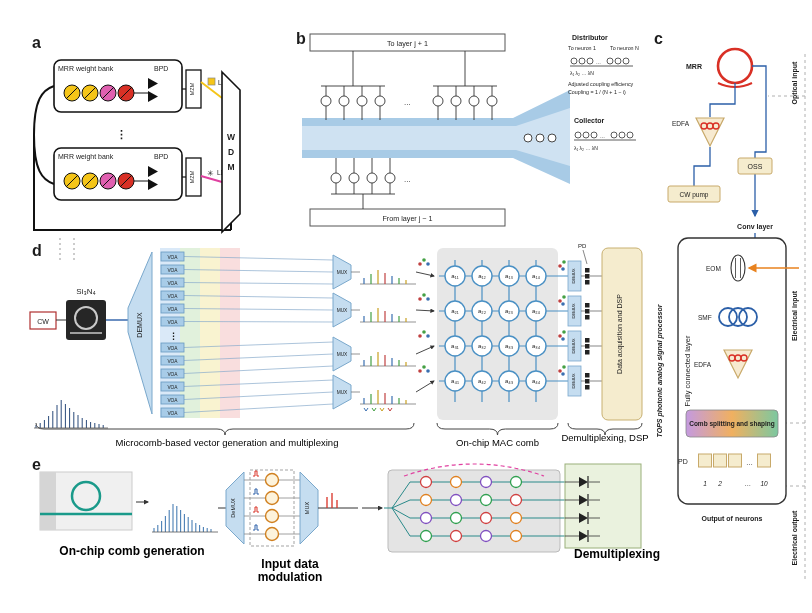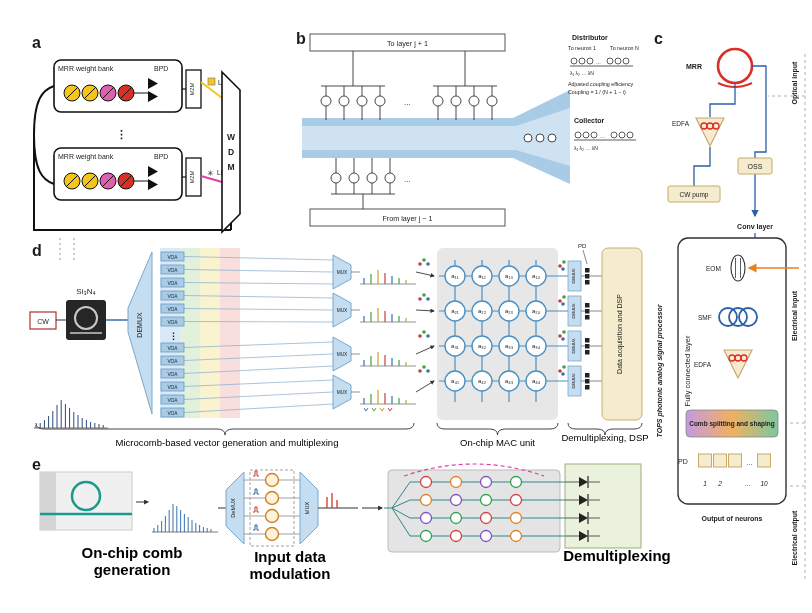--- a/index.html
+++ b/index.html
@@ -6,21 +6,21 @@
   body { margin: 0; background: #fff; }
   #figure {
     position: relative; width: 812px; height: 613px; background: #ffffff;
     font-family: "Liberation Sans", sans-serif; overflow: hidden;
   }
   .panel { position: absolute; }
   .panel svg { position: absolute; left: 0; top: 0; overflow: visible; }
   svg text { font-family: "Liberation Sans", sans-serif; fill: #1c1c1c; }
   .cap { position: absolute; text-align: center; line-height: 1.12; color: #000; }
   .cap.small { font-size: 9.5px; font-weight: 400; }
-  .cap.big { font-size: 15px; font-weight: bold; }
+  .cap.big { font-size: 12px; font-weight: bold; }
   .boxlabel {
     position: absolute; display: flex; align-items: center; justify-content: center;
     text-align: center; font-size: 6.5px; line-height: 1.15; font-weight: bold; color: #1d1d1d;
   }
 </style>
 </head>
 <body>
 
 <div id="figure">
 
@@ -616,21 +616,21 @@
       <text x="600" y="98" font-size="7" text-anchor="middle" transform="rotate(-90 600 98)">Data acquisition and DSP</text>
 
       <g stroke="#444" stroke-width="1" fill="none">
         <path d="M 14,187 Q 14,193 22,193 H 195 Q 203,193 203,199 Q 203,193 211,193 H 384 Q 392,193 392,187"></path>
         <path d="M 415,187 Q 415,193 423,193 H 467.5 Q 475.5,193 475.5,199 Q 475.5,193 483.5,193 H 528 Q 536,193 536,187"></path>
         <path d="M 546,187 Q 546,193 554,193 H 575 Q 583,193 583,199 Q 583,193 591,193 H 612 Q 620,193 620,187"></path>
       </g>
     </svg>
 
     <div class="cap small" style="left:10px; top:202px; width:390px;">Microcomb-based vector generation and multiplexing</div>
-    <div class="cap small" style="left:415px; top:202px; width:121px;">On-chip MAC unit</div>
+    <div class="cap small" style="left:415px; top:202px; width:121px;">On-chip MAC comb</div>
     <div class="cap small" style="left:533px; top:197px; width:100px;">Demultiplexing, DSP</div>
   </div>
 
   <div class="panel" style="left:22px; top:450px; width:635px; height:163px;">
     <svg width="635" height="162" viewBox="0 0 635 162">
       <defs>
         <marker id="arr-e" markerWidth="6" markerHeight="6" refX="4" refY="2.5" orient="auto">
             <path d="M0,0 L5,2.5 L0,5 z" fill="#333"></path>
           </marker>
       </defs>
@@ -752,17 +752,17 @@
             <line x1="567" y1="68" x2="578" y2="68" stroke="#333" stroke-width="0.8"></line>
           <line x1="543" y1="86" x2="557" y2="86" stroke="#333" stroke-width="0.8"></line>
             <polygon points="557,81 557,91 566,86" fill="#222"></polygon>
             <line x1="566" y1="80" x2="566" y2="92" stroke="#222" stroke-width="1.2"></line>
             <line x1="567" y1="86" x2="578" y2="86" stroke="#333" stroke-width="0.8"></line>
         </g>
       </g>
     </svg>
 
     <div class="cap big" style="left:20px; top:95px; width:180px;">On-chip comb generation</div>
-    <div class="cap big" style="left:218px; top:99px; width:100px;">Input data modulation</div>
+    <div class="cap big" style="left:218px; top:108px; width:100px;">Input data modulation</div>
     <div class="cap big" style="left:540px; top:98px; width:110px;">Demultiplexing</div>
   </div>
 
 </div>
 
 </body></html>

